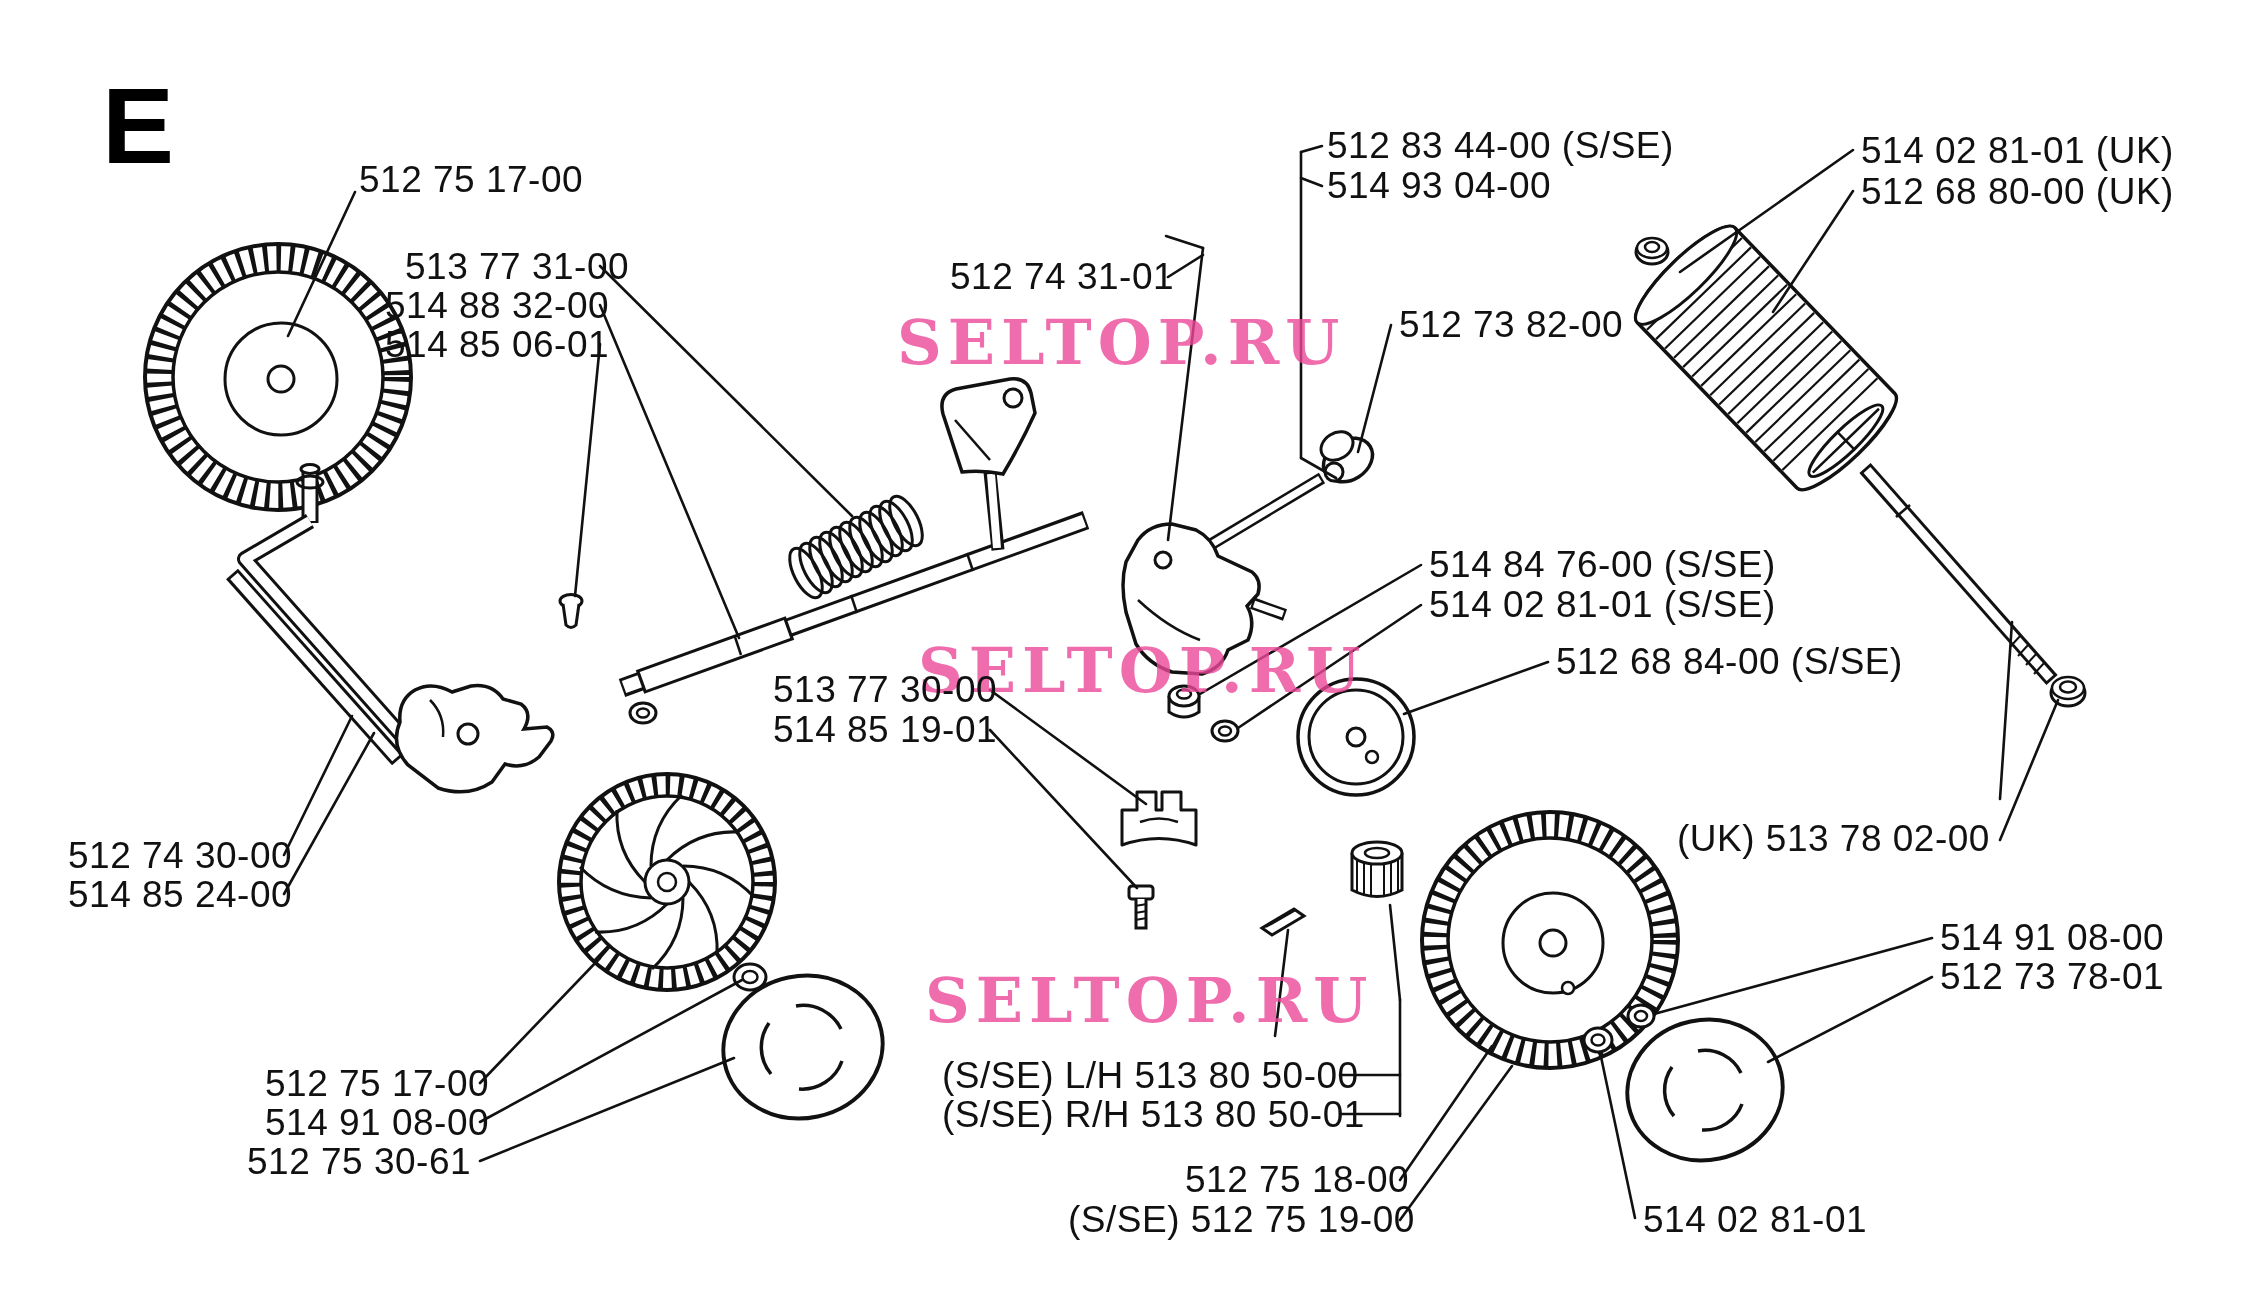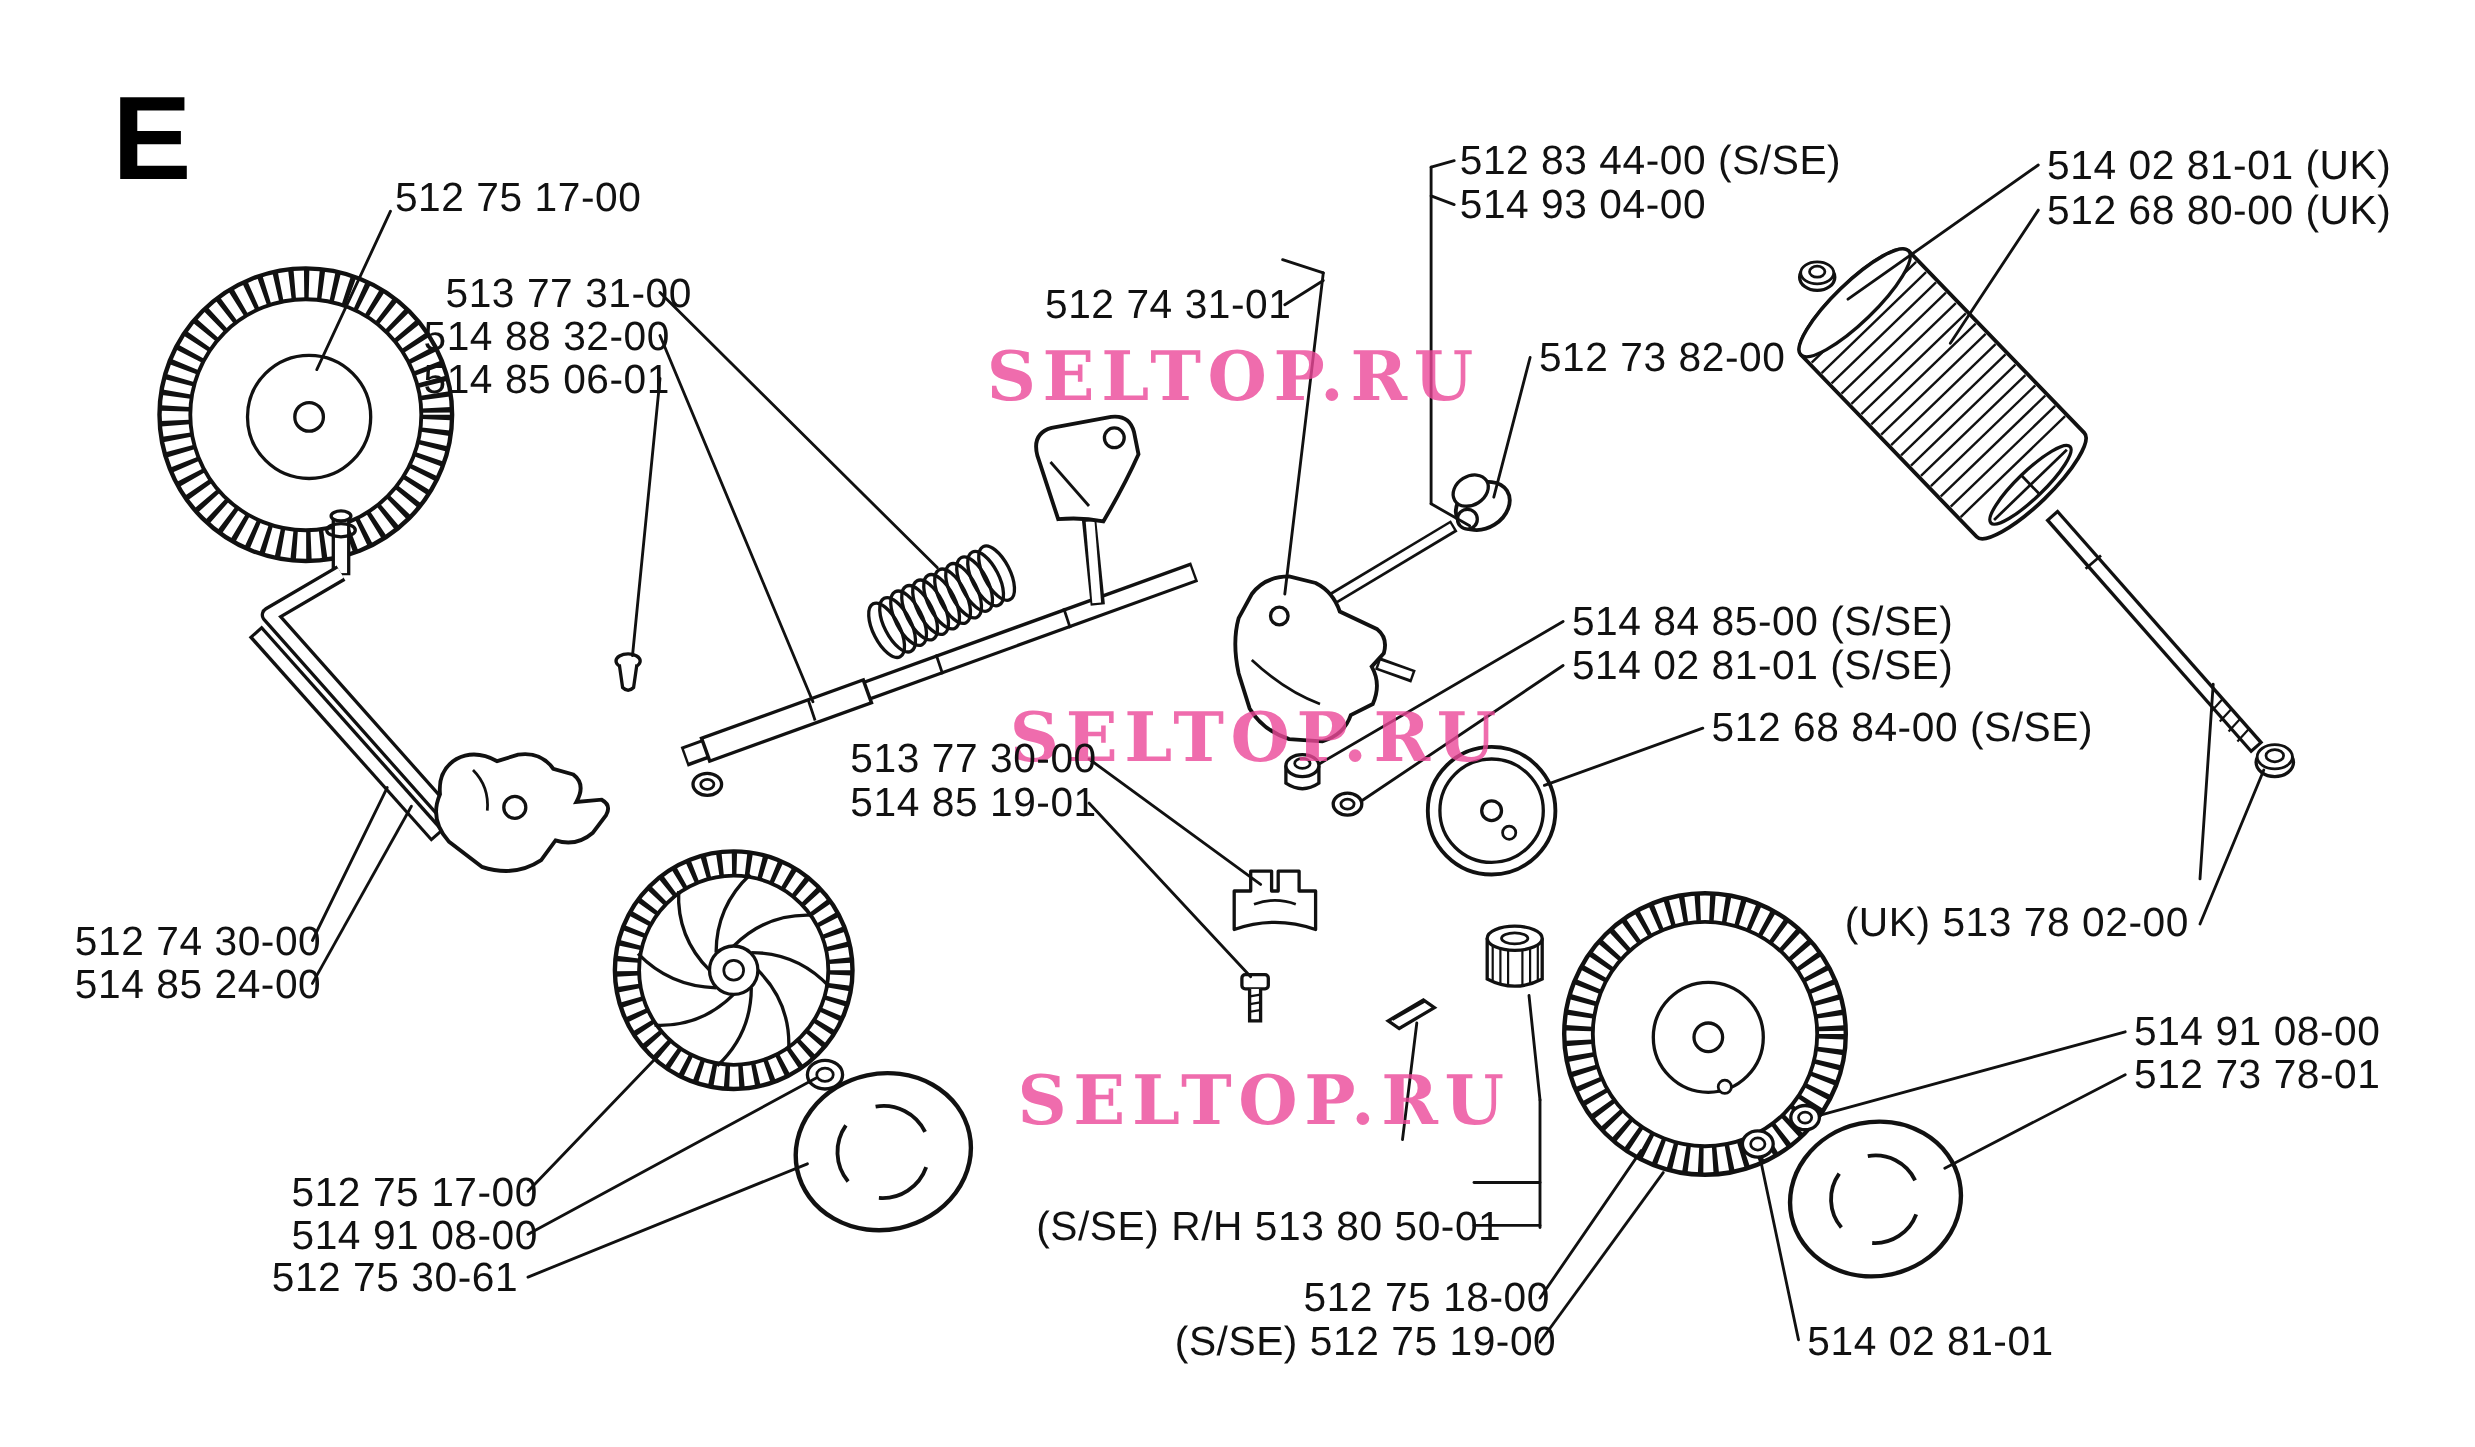--- a/index.html
+++ b/index.html
@@ -296,31 +296,32 @@
   <div class="part-label" style="left:359px;top:160px">512 75 17-00</div>
   <div class="part-label" style="left:405px;top:247px">513 77 31-00</div>
   <div class="part-label" style="left:385px;top:286px">514 88 32-00</div>
   <div class="part-label" style="left:385px;top:325px">514 85 06-01</div>
   <div class="part-label" style="left:950px;top:257px">512 74 31-01</div>
   <div class="part-label" style="left:1327px;top:126px">512 83 44-00 (S/SE)</div>
   <div class="part-label" style="left:1327px;top:166px">514 93 04-00</div>
   <div class="part-label" style="left:1861px;top:131px">514 02 81-01 (UK)</div>
   <div class="part-label" style="left:1861px;top:172px">512 68 80-00 (UK)</div>
   <div class="part-label" style="left:1399px;top:305px">512 73 82-00</div>
-  <div class="part-label" style="left:1429px;top:545px">514 84 85-00 (S/SE)</div>
+  <div class="part-label" style="left:1429px;top:545px">514 84 76-00 (S/SE)</div>
   <div class="part-label" style="left:1429px;top:585px">514 02 81-01 (S/SE)</div>
   <div class="part-label" style="left:1556px;top:642px">512 68 84-00 (S/SE)</div>
   <div class="part-label" style="left:773px;top:670px">513 77 30-00</div>
   <div class="part-label" style="left:773px;top:710px">514 85 19-01</div>
   <div class="part-label" style="left:68px;top:836px">512 74 30-00</div>
   <div class="part-label" style="left:68px;top:875px">514 85 24-00</div>
   <div class="part-label" style="left:1677px;top:819px">(UK) 513 78 02-00</div>
   <div class="part-label" style="left:1940px;top:918px">514 91 08-00</div>
   <div class="part-label" style="left:1940px;top:957px">512 73 78-01</div>
   <div class="part-label" style="left:265px;top:1064px">512 75 17-00</div>
   <div class="part-label" style="left:265px;top:1103px">514 91 08-00</div>
   <div class="part-label" style="left:247px;top:1142px">512 75 30-61</div>
+  <div class="part-label" style="left:942px;top:1056px">(S/SE) L/H 513 80 50-00</div>
   <div class="part-label" style="left:942px;top:1095px">(S/SE) R/H 513 80 50-01</div>
   <div class="part-label" style="left:1185px;top:1160px">512 75 18-00</div>
   <div class="part-label" style="left:1068px;top:1200px">(S/SE) 512 75 19-00</div>
   <div class="part-label" style="left:1643px;top:1200px">514 02 81-01</div>
 
 </div>
 
 </body></html>

